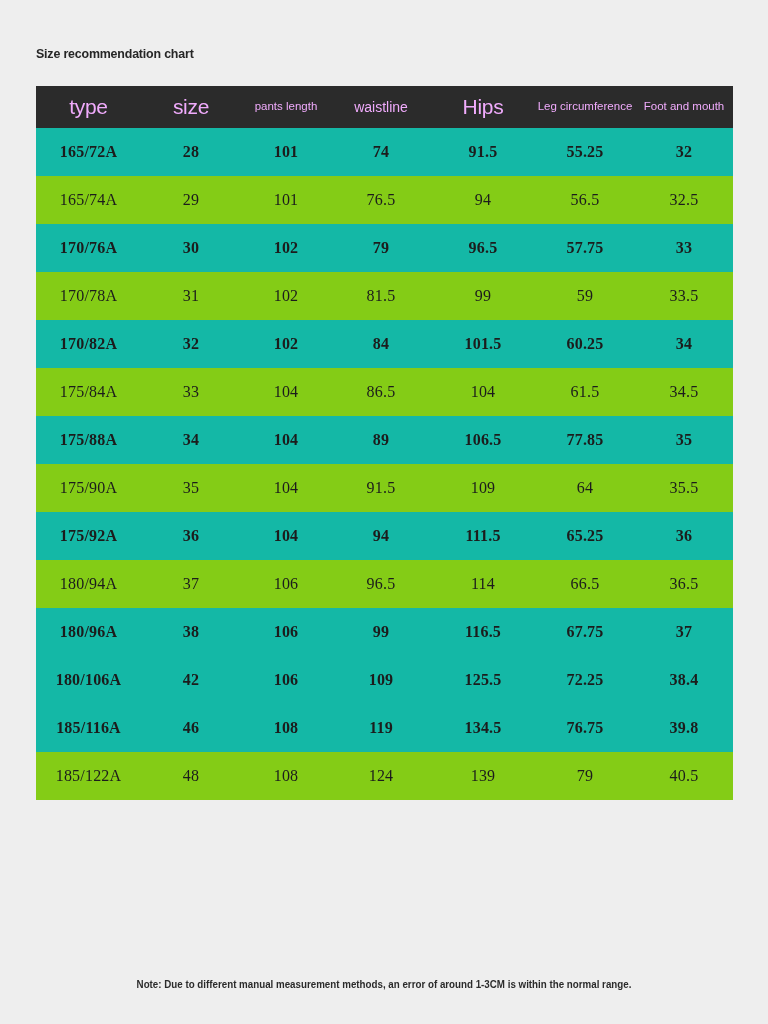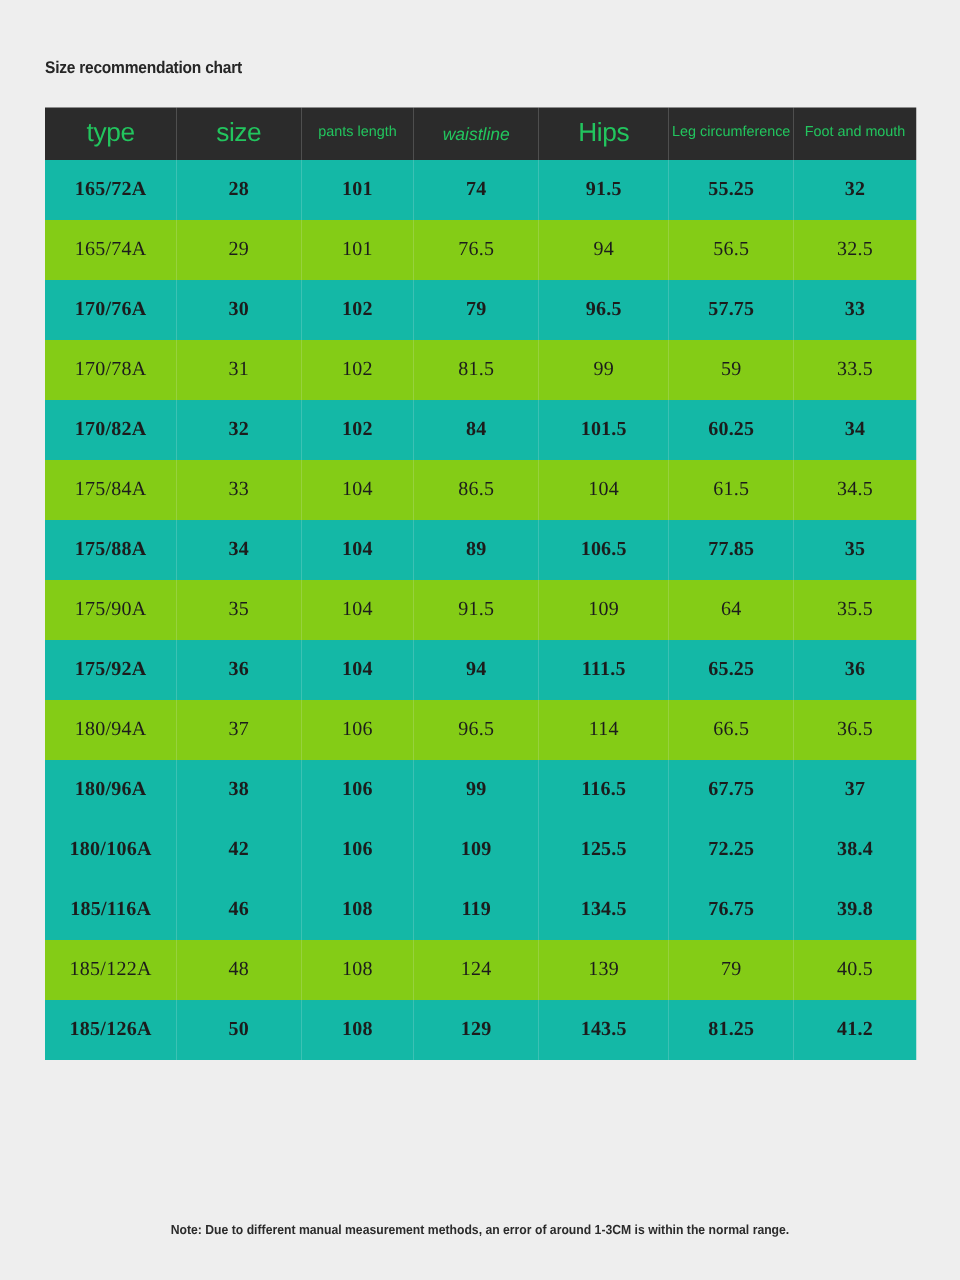--- a/index.html
+++ b/index.html
@@ -56,37 +56,36 @@
   table.size-table col.c4 { width: 104px; }
   table.size-table col.c5 { width: 100px; }
   table.size-table col.c6 { width: 98px; }
 
   thead tr {
     background: #2b2b2b;
     height: 42px;
   }
 
   thead th {
-    color: #22c55e;
+    color: #f0abfc;
     font-weight: normal;
     text-align: center;
     vertical-align: middle;
     padding: 0 2px;
     line-height: 1.02;
     font-family: "Liberation Sans", sans-serif;
     box-sizing: border-box;
   }
 
   th.h-big {
     font-size: 21px;
     letter-spacing: -0.3px;
   }
   th.h-mid {
     font-size: 14px;
-    font-style: italic;
   }
   th.h-small {
     font-size: 11.5px;
   }
 
   tbody tr {
     height: 48px;
   }
   tbody tr.odd  { background: #14b8a6; font-weight: bold; }
   tbody tr.even { background: #84cc16; }
@@ -268,28 +267,19 @@
           </tr>
           <tr class="even">
             <td class="col-type">185/122A</td>
             <td>48</td>
             <td>108</td>
             <td>124</td>
             <td>139</td>
             <td>79</td>
             <td>40.5</td>
           </tr>
-          <tr class="odd">
-            <td class="col-type">185/126A</td>
-            <td>50</td>
-            <td>108</td>
-            <td>129</td>
-            <td>143.5</td>
-            <td>81.25</td>
-            <td>41.2</td>
-          </tr>
         </tbody>
     </table>
   </div>
 
   <div class="footer-note">Note: Due to different manual measurement methods, an error of around 1-3CM is within the normal range.</div>
 
 </div>
 
 </body></html>

